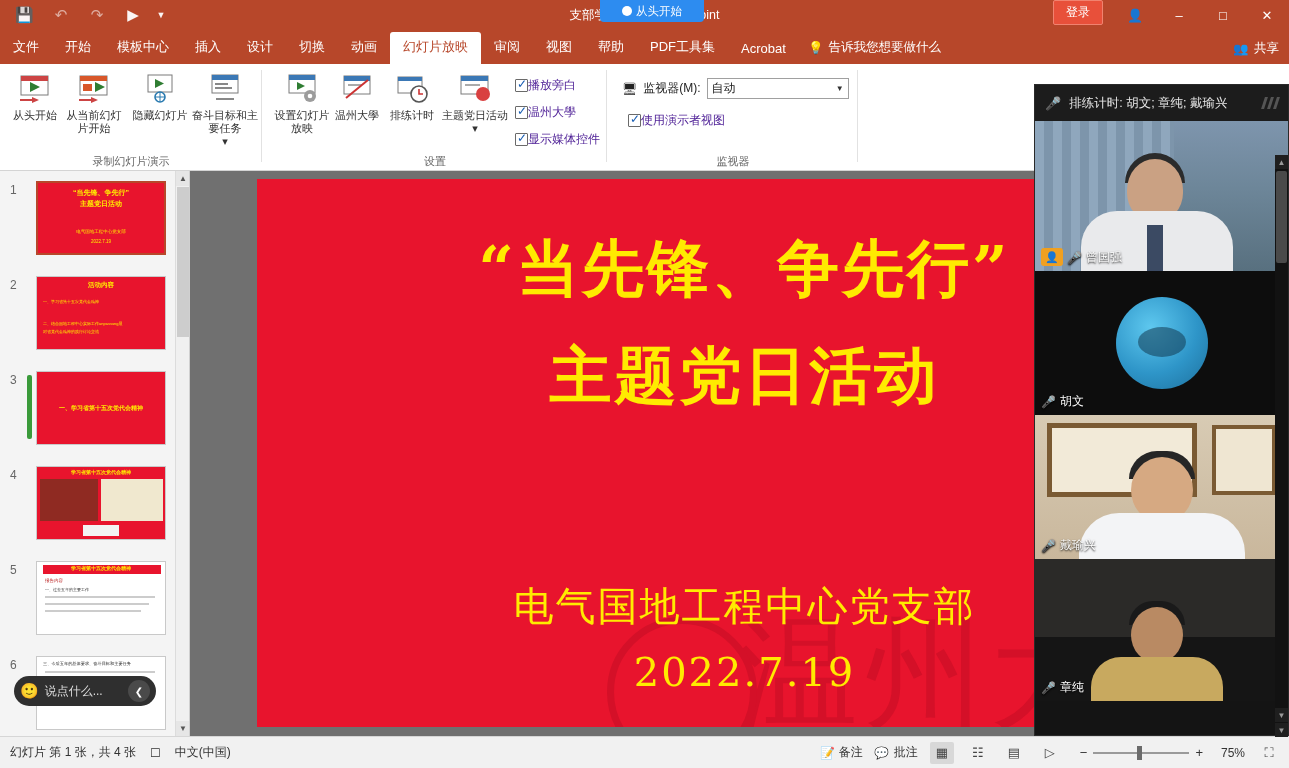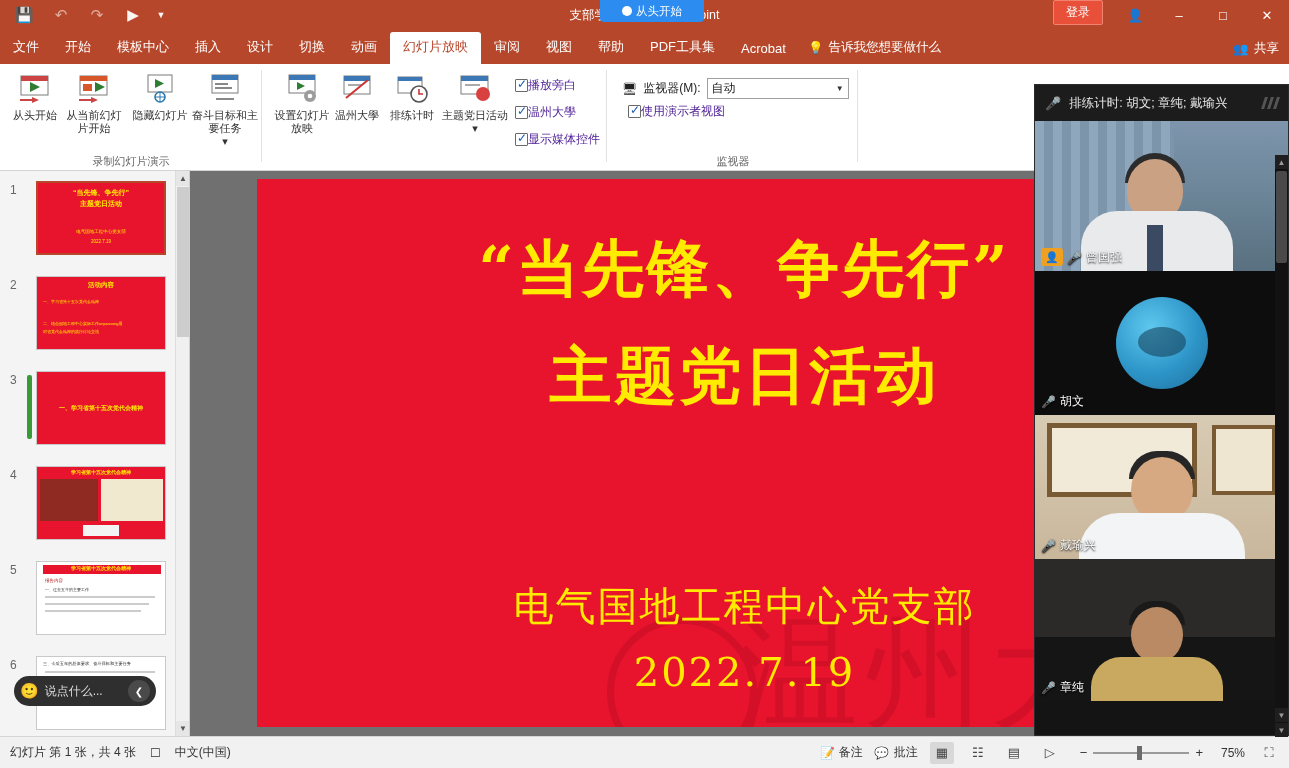--- a/index.html
+++ b/index.html
@@ -396,33 +396,34 @@
       </div>
       <div class="ck" style="left:252px; top:40px;">
         <span class="ckbox on"></span>
         <span>温州大學</span>
       </div>
       <div class="ck" style="left:252px; top:67px;">
         <span class="ckbox on"></span>
         <span>显示媒体控件</span>
       </div>
 
+      <div class="group-label">设置</div>
       <div class="group-sep" style="right:0;"></div>
     </div>
 
     <div class="group" style="left:608px; width:250px;">
       <div class="mon-row" style="left:14px; top:14px;">
         <span>🖥</span>
         <span>监视器(M):</span>
         <span class="mon-select">
           <span>自动</span>
           <span class="arrow">▼</span>
         </span>
       </div>
-      <div class="ck" style="left:20px; top:39px;">
+      <div class="ck" style="left:20px; top:48px;">
         <span class="ckbox on"></span>
         <span>使用演示者视图</span>
       </div>
       <div class="group-label">监视器</div>
       <div class="group-sep" style="right:0;"></div>
     </div>
   </div>
 
   <div class="slidepane">
 

